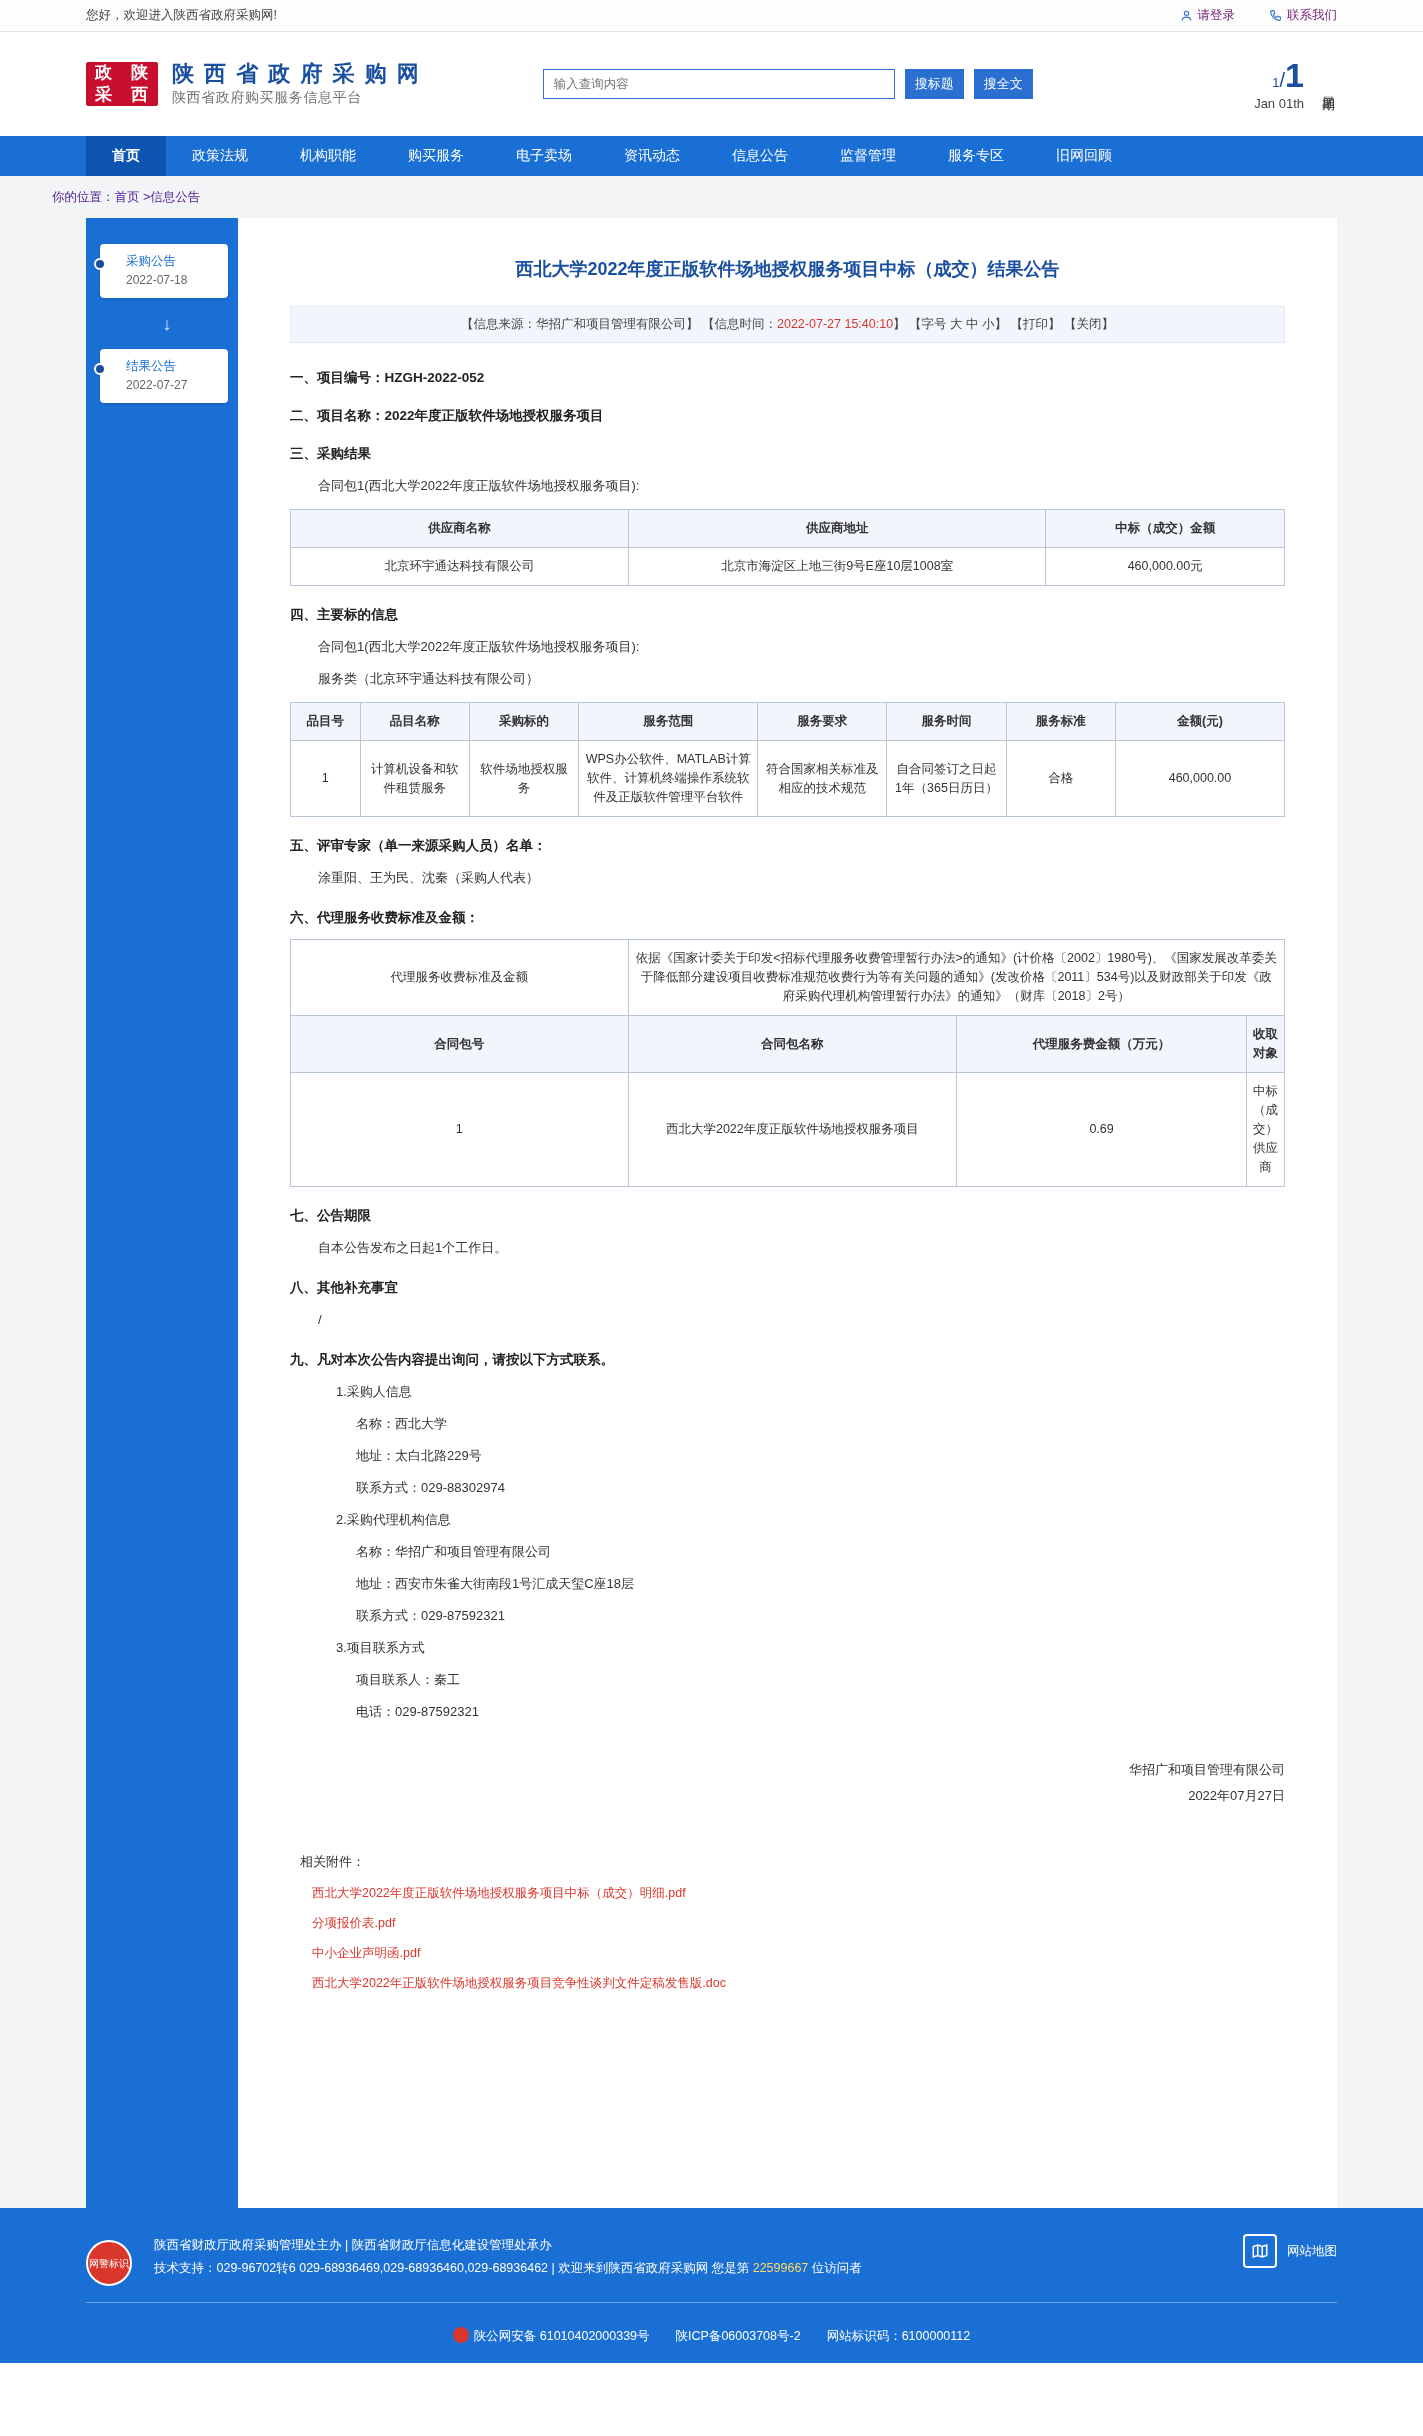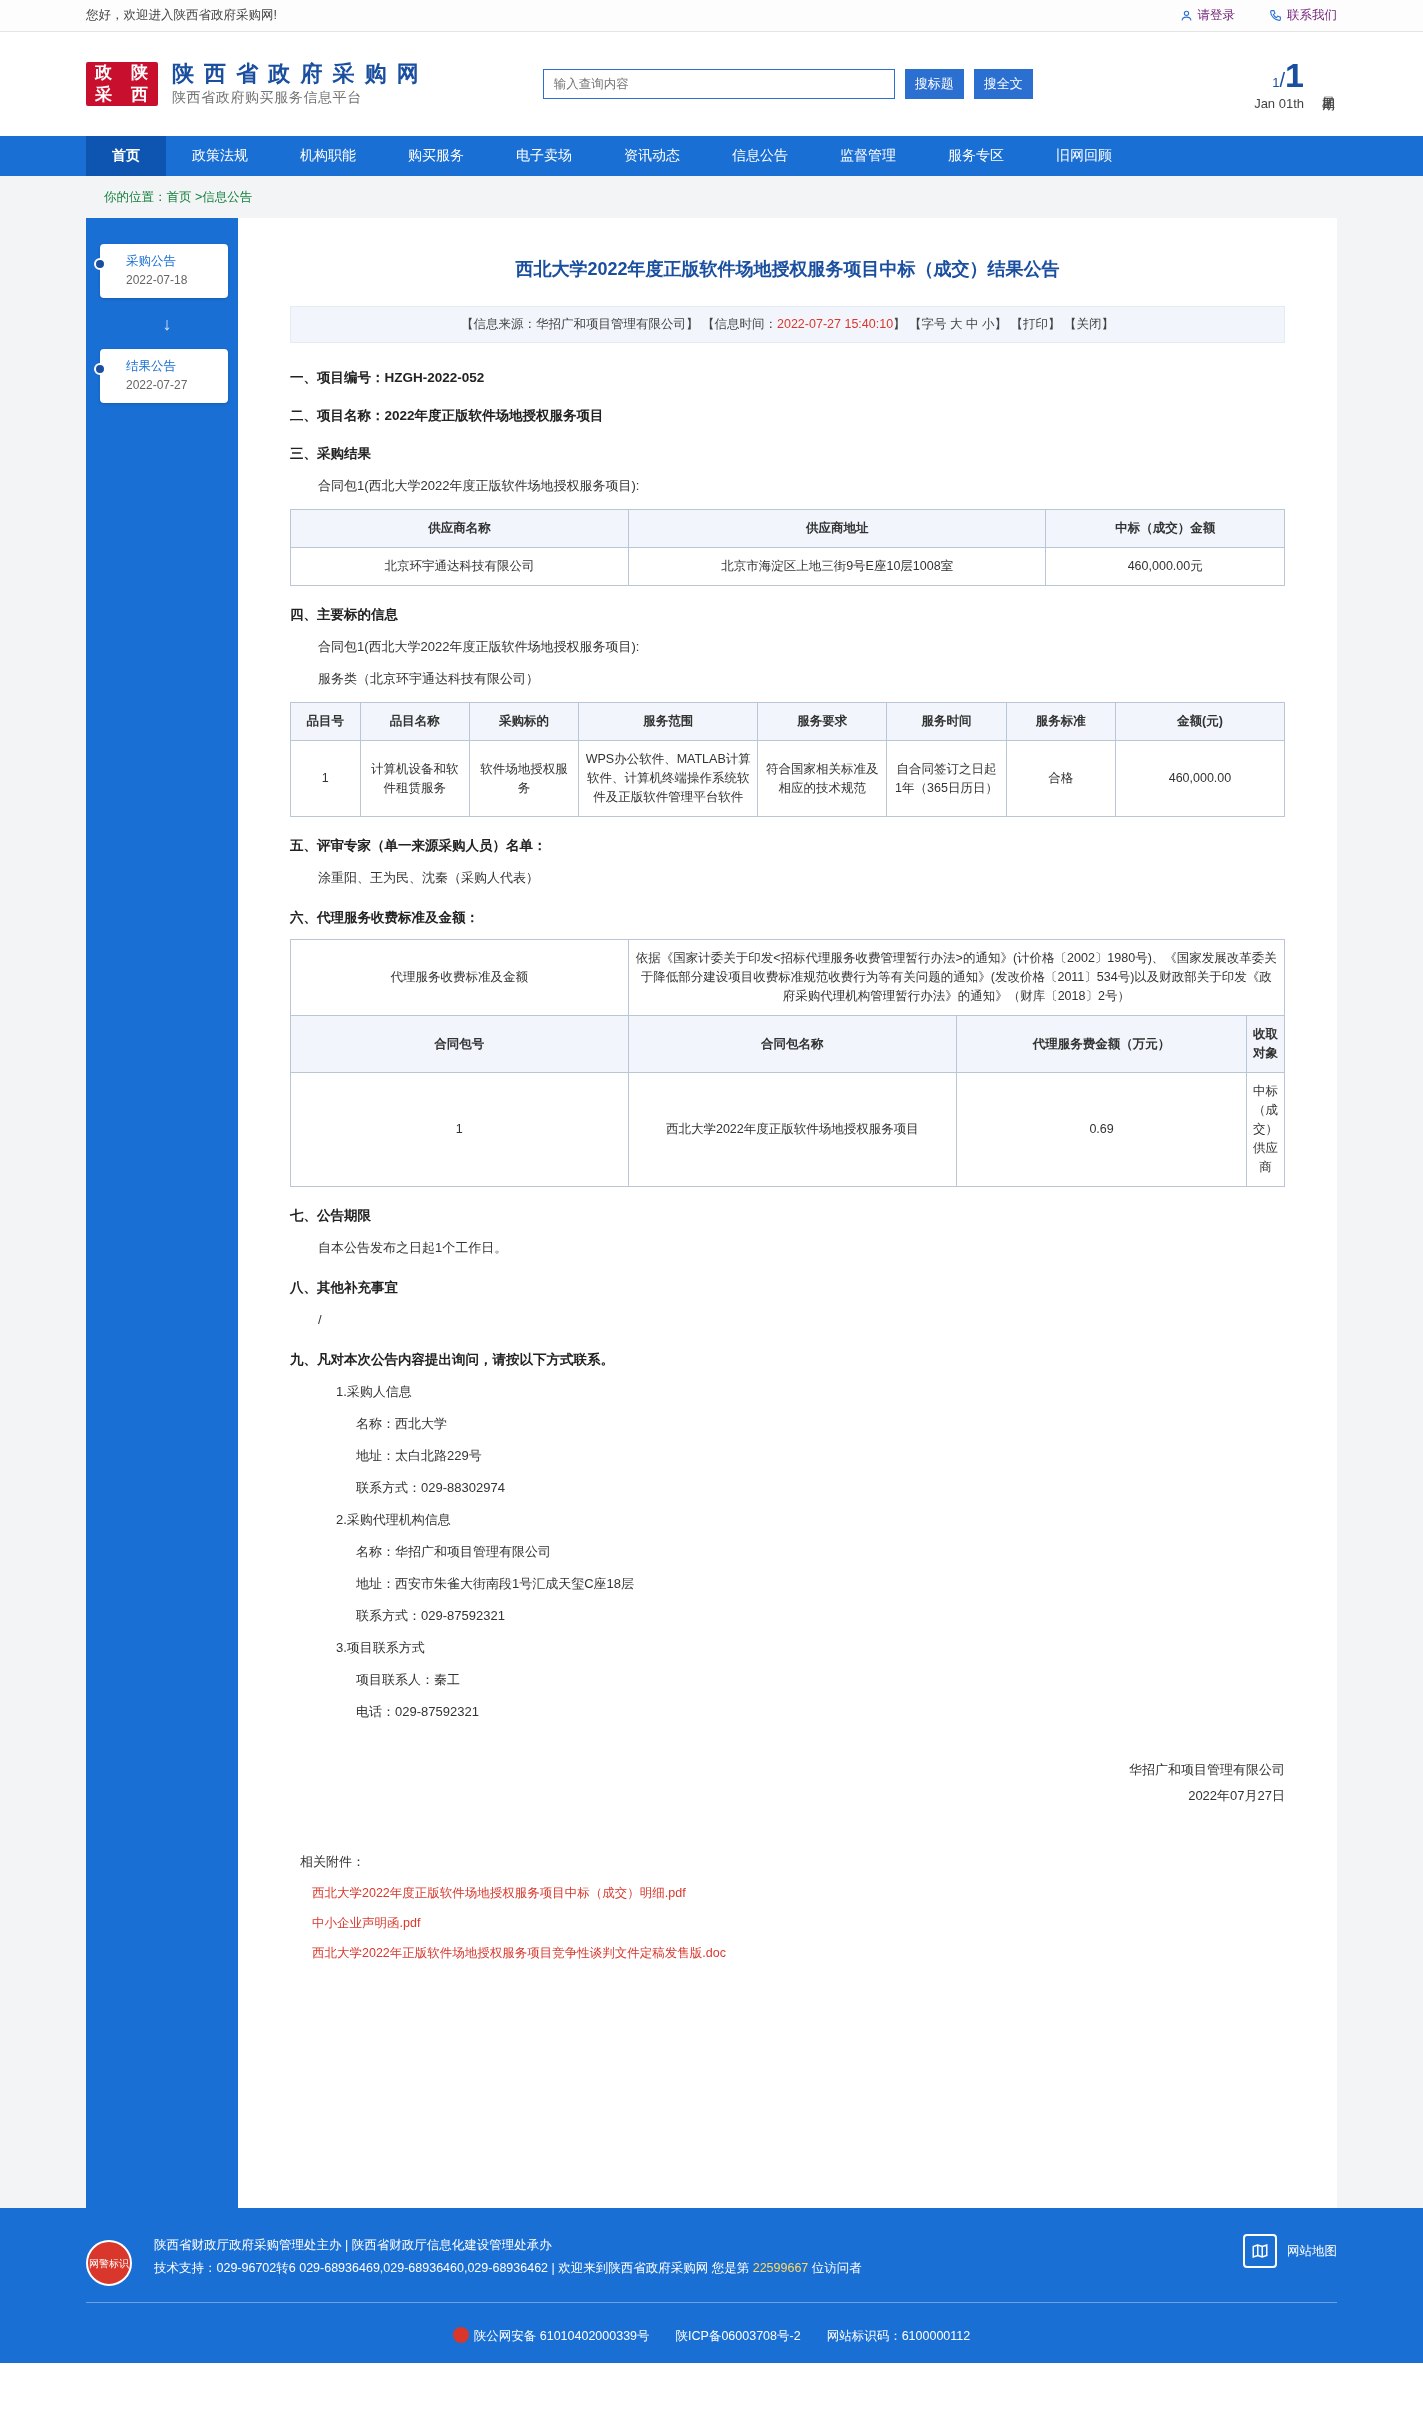--- a/index.html
+++ b/index.html
@@ -67,21 +67,21 @@
   }
   .nav .item {
     padding: 0 26px; display:flex; align-items:center; font-size:14px; cursor:pointer;
     white-space:nowrap;
   }
   .nav .item.active { background:#0d55b0; font-weight:bold;}
 
   
   .crumbs {
     background:#f3f4f6; height:42px; display:flex; align-items:center;
-    padding-left:104px; font-size:12.5px; color:#15803d;
+    padding-left:52px; font-size:12.5px; color:#4c1d95;
   }
 
   
   .content {
     display:flex; background:#f3f4f6; padding: 0 86px 0 86px; gap:0;
   }
   .side {
     width:152px; background:#1a6fd4; padding:26px 0 0 0; min-height:1990px;
   }
   .side-item {
@@ -342,20 +342,21 @@
       <div class="p indent3">项目联系人：秦工</div>
       <div class="p indent3">电话：029-87592321</div>
 
       <div class="sign">
         <div>华招广和项目管理有限公司</div>
         <div>2022年07月27日</div>
       </div>
 
       <div class="attach-title">相关附件：</div>
       <div class="attach">西北大学2022年度正版软件场地授权服务项目中标（成交）明细.pdf</div>
+      <div class="attach">分项报价表.pdf</div>
       <div class="attach">中小企业声明函.pdf</div>
       <div class="attach">西北大学2022年正版软件场地授权服务项目竞争性谈判文件定稿发售版.doc</div>
     </div>
   </div>
 
   <div class="footer">
     <div class="f-inner">
       <div class="f-badge">网警标识</div>
       <div class="f-lines">
         <div>陕西省财政厅政府采购管理处主办 | 陕西省财政厅信息化建设管理处承办</div>

